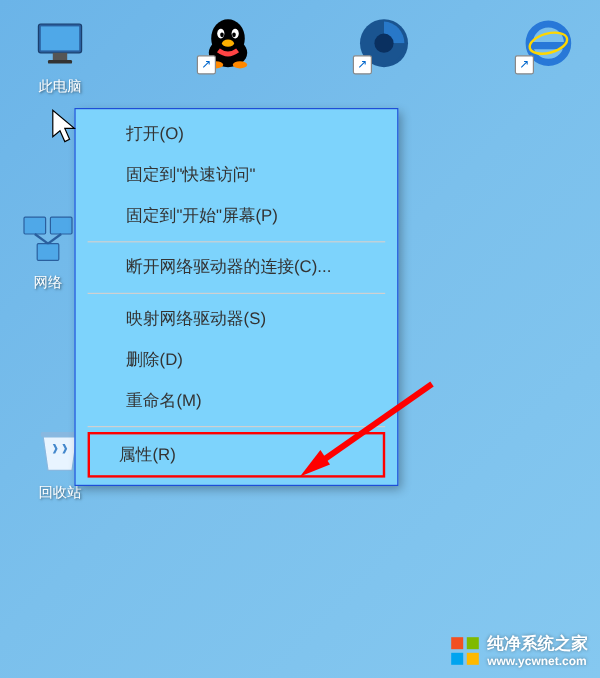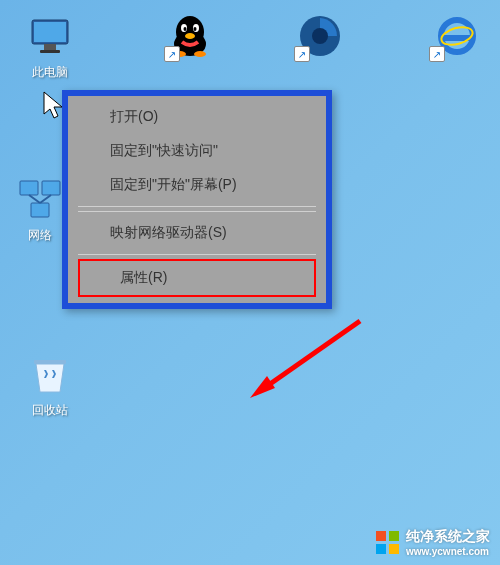--- a/index.html
+++ b/index.html
@@ -64,38 +64,38 @@
     .icon-360 { top: 12px; left: 285px; }
     .icon-ie { top: 12px; left: 420px; }
     .icon-network { top: 175px; left: 5px; }
     .icon-recycle { top: 350px; left: 15px; }
     
     .context-menu {
       position: absolute;
       top: 90px;
       left: 62px;
       width: 270px;
-      background: #a3a3a3;
-      border: 6px solid #1d4ed8;
+      background: #7dd3fc;
+      border: 1px solid #1d4ed8;
       box-shadow: 3px 3px 8px rgba(0,0,0,0.3);
       padding: 4px 2px;
     }
     .menu-item {
       padding: 8px 12px 8px 40px;
       font-size: 14px;
       color: #333;
       cursor: default;
       position: relative;
       display: flex;
       align-items: center;
     }
     .menu-item.highlighted {
       border: 2px solid #FF0000;
       margin: 2px 8px;
-      padding: 8px 12px 8px 40px;
+      padding: 8px 12px 8px 24px;
     }
     .menu-separator {
       height: 1px;
       background: #D0D0D0;
       margin: 4px 8px;
     }
     .menu-item-icon {
       position: absolute;
       left: 10px;
       width: 18px;
@@ -237,23 +237,32 @@
     <div class="menu-item">
       <span>打开(O)</span>
     </div>
     <div class="menu-item">
       <span>固定到"快速访问"</span>
     </div>
     <div class="menu-item">
       <span>固定到"开始"屏幕(P)</span>
     </div>
     <div class="menu-separator"></div>
+    <div class="menu-item">
+      <span>断开网络驱动器的连接(C)...</span>
+    </div>
     <div class="menu-separator"></div>
     <div class="menu-item">
       <span>映射网络驱动器(S)</span>
+    </div>
+    <div class="menu-item">
+      <span>删除(D)</span>
+    </div>
+    <div class="menu-item">
+      <span>重命名(M)</span>
     </div>
     <div class="menu-separator"></div>
     <div class="menu-item highlighted">
       <span>属性(R)</span>
     </div>
   </div>
 
   <div class="red-arrow">
     <svg width="120" height="90" viewBox="0 0 120 90">
       <path d="M 115 5 L 15 75" stroke="#FF0000" stroke-width="5" fill="none"></path>

